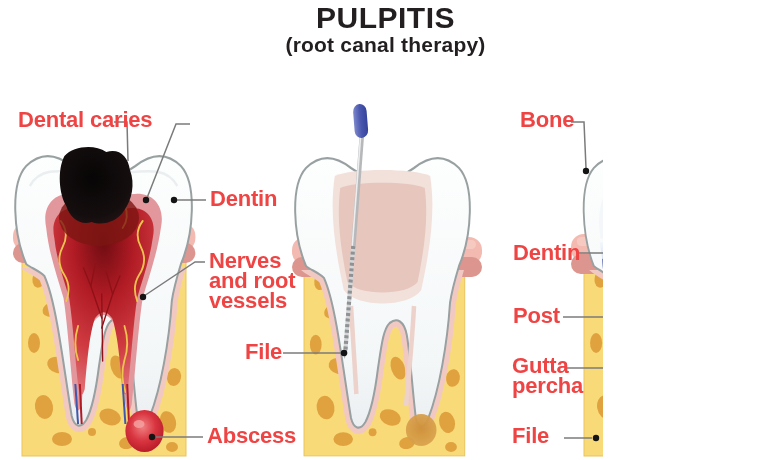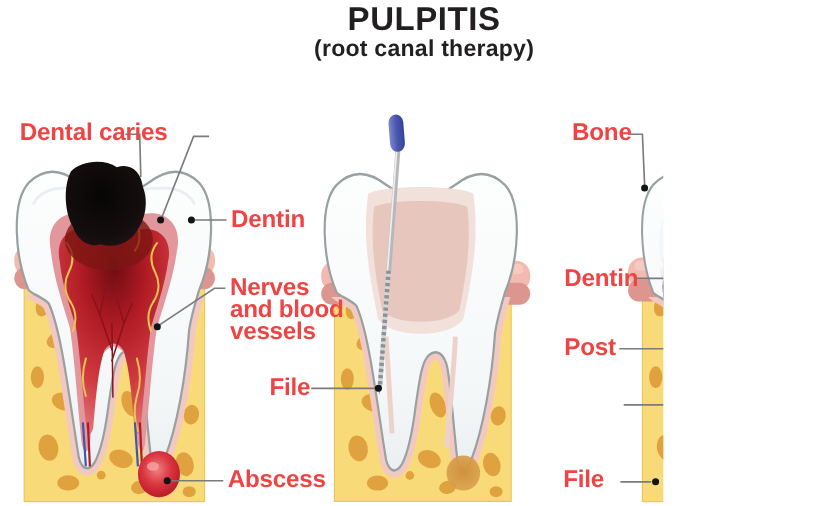--- a/index.html
+++ b/index.html
@@ -235,21 +235,23 @@
       <circle cx="647" cy="253" r="3.2"></circle>
       <circle cx="630" cy="317" r="3.2"></circle>
       <circle cx="628" cy="368" r="3.2"></circle>
       <circle cx="596" cy="438" r="3.2"></circle>
     </g>
   </svg>
 
   <div class="label lbl-caries">Dental caries</div>
   <div class="label lbl-dentin">Dentin</div>
   <div class="label lbl-nerves">Nerves
-and blood
+and root
 vessels</div>
   <div class="label lbl-abscess">Abscess</div>
   <div class="label lbl-file">File</div>
   <div class="label lbl-crown">Bone</div>
   <div class="label lbl-filling">Dentin</div>
   <div class="label lbl-post">Post</div>
+  <div class="label lbl-gutta">Gutta
+percha</div>
   <div class="label lbl-bone">File</div>
 </div>
 
 </body></html>

